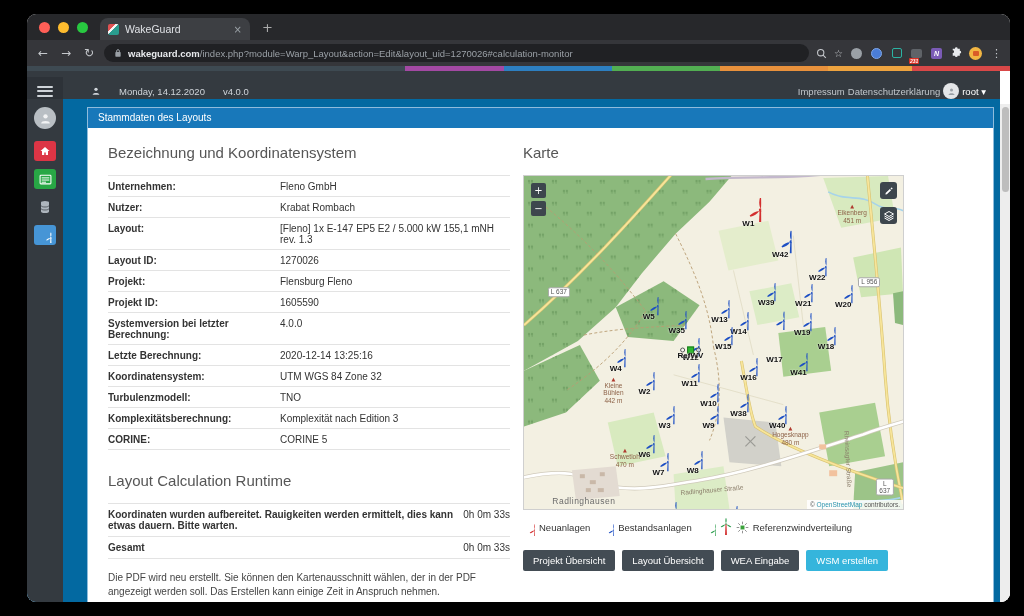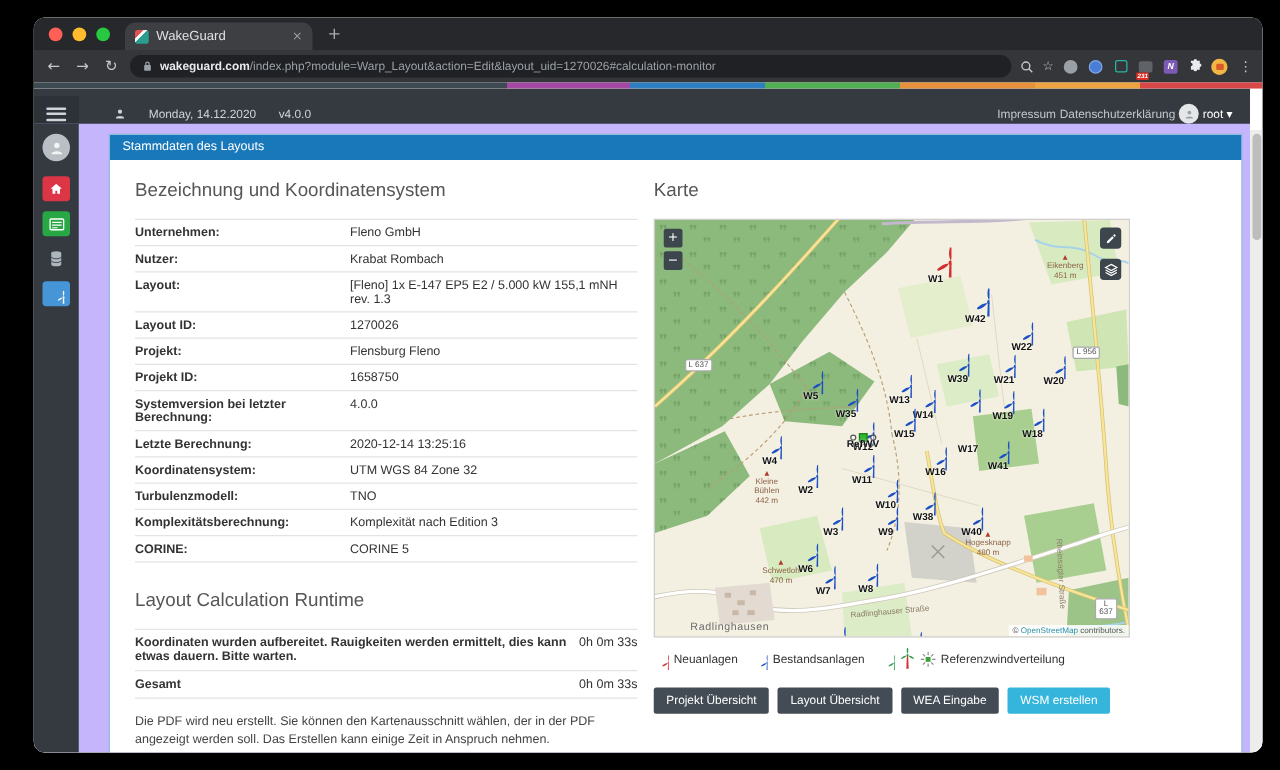--- a/index.html
+++ b/index.html
@@ -57,21 +57,21 @@
   .appbar-left { display:flex; align-items:center; gap:18px; padding-left:28px; color:#cfd4d9; font-size:9.5px; }
   .appbar-right { margin-left:auto; display:flex; align-items:center; gap:3px; padding-right:14px;
                   color:#c2c7cc; font-size:9.5px; }
   .avatar-sm { width:16px; height:16px; border-radius:50%; background:#e4e6e8; display:flex;
                align-items:center; justify-content:center; }
   .root { color:#fff; }
 
   .scrollbar { position:absolute; right:0; top:33px; width:10px; height:498px; background:#ededed; }
   .scrollthumb { position:absolute; top:3px; left:1.5px; width:7px; height:85px; background:#bdbdbd; border-radius:4px; }
 
-  .content { position:absolute; left:0; top:28px; right:10px; bottom:0; background:#c4b5fd;text-decoration:underline; }
+  .content { position:absolute; left:0; top:28px; right:10px; bottom:0; background:#0369a1;text-decoration:underline; }
   .sidebar { position:absolute; left:0; top:0; bottom:0; width:36px; background:#343a40;
              display:flex; flex-direction:column; align-items:center; padding-top:8px; gap:8px; }
   .sb-avatar { width:22px; height:22px; border-radius:50%; background:#b9bfc4; display:flex;
                align-items:center; justify-content:center; margin-bottom:4px; }
   .sb-btn { width:22px; height:20px; border-radius:3px; display:flex; align-items:center; justify-content:center; }
   .sb-red{background:#dc3545}.sb-green{background:#28a745}.sb-blue{background:#4695d6}
   .sb-plain{ background:transparent; }
 
   .main { position:absolute; left:36px; top:0; right:0; bottom:0; overflow:hidden; }
   .panel { margin:8px 6px 0 24px; border:1px solid #8fbcdc; border-bottom:none; height:495px; }
@@ -296,21 +296,21 @@
                   <div class="frow">
                     <span class="flabel">Layout ID:</span>
                     <span class="fvalue">1270026</span>
                   </div>
                   <div class="frow">
                     <span class="flabel">Projekt:</span>
                     <span class="fvalue">Flensburg Fleno</span>
                   </div>
                   <div class="frow">
                     <span class="flabel">Projekt ID:</span>
-                    <span class="fvalue">1658750</span>
+                    <span class="fvalue">1605590</span>
                   </div>
                   <div class="frow">
                     <span class="flabel">Systemversion bei letzter Berechnung:</span>
                     <span class="fvalue">4.0.0</span>
                   </div>
                   <div class="frow">
                     <span class="flabel">Letzte Berechnung:</span>
                     <span class="fvalue">2020-12-14 13:25:16</span>
                   </div>
                   <div class="frow">

